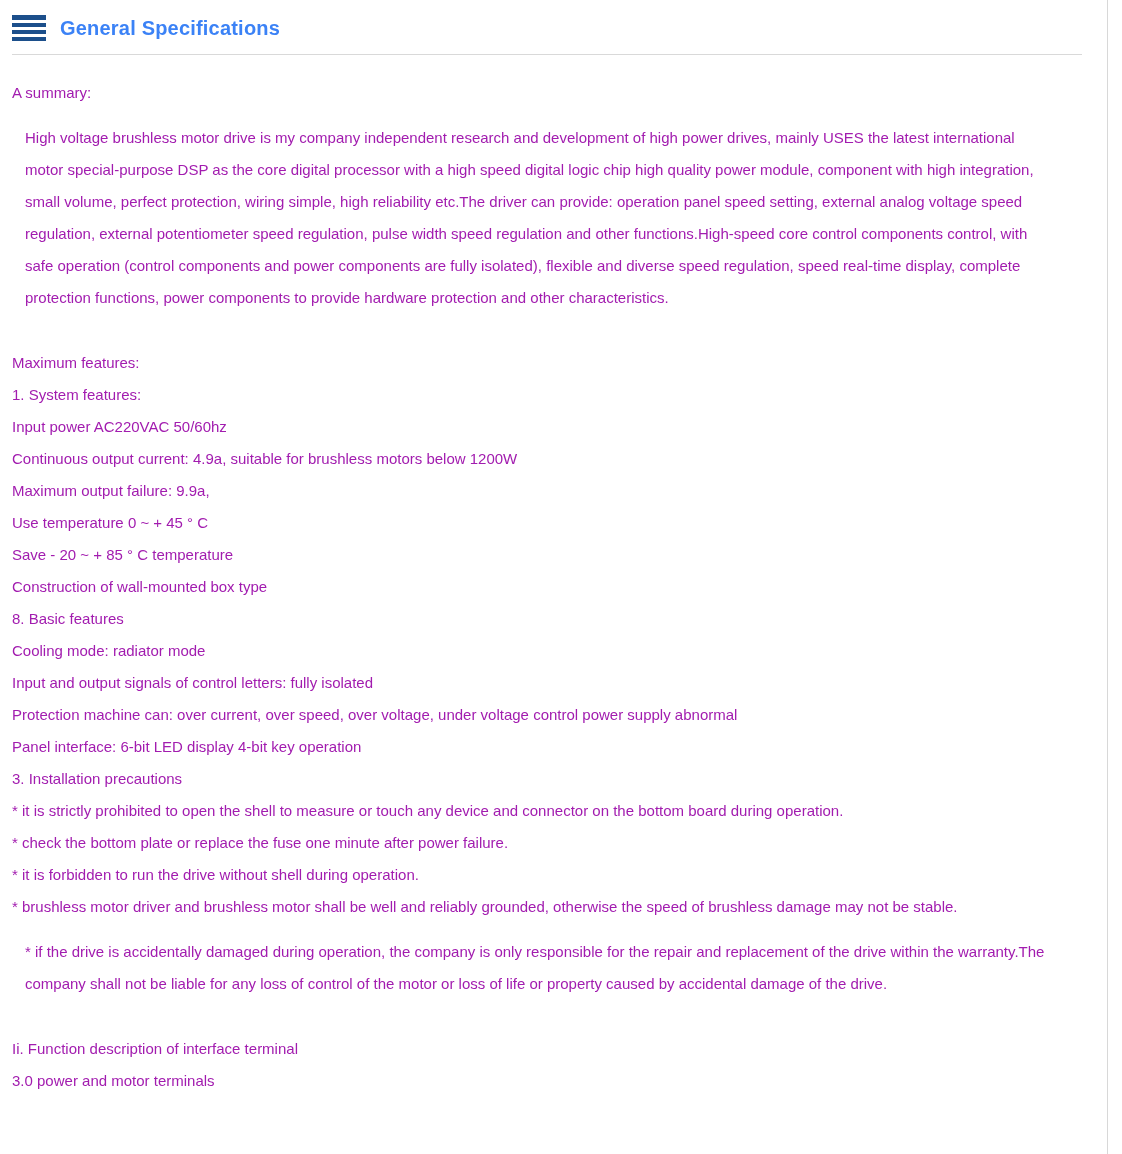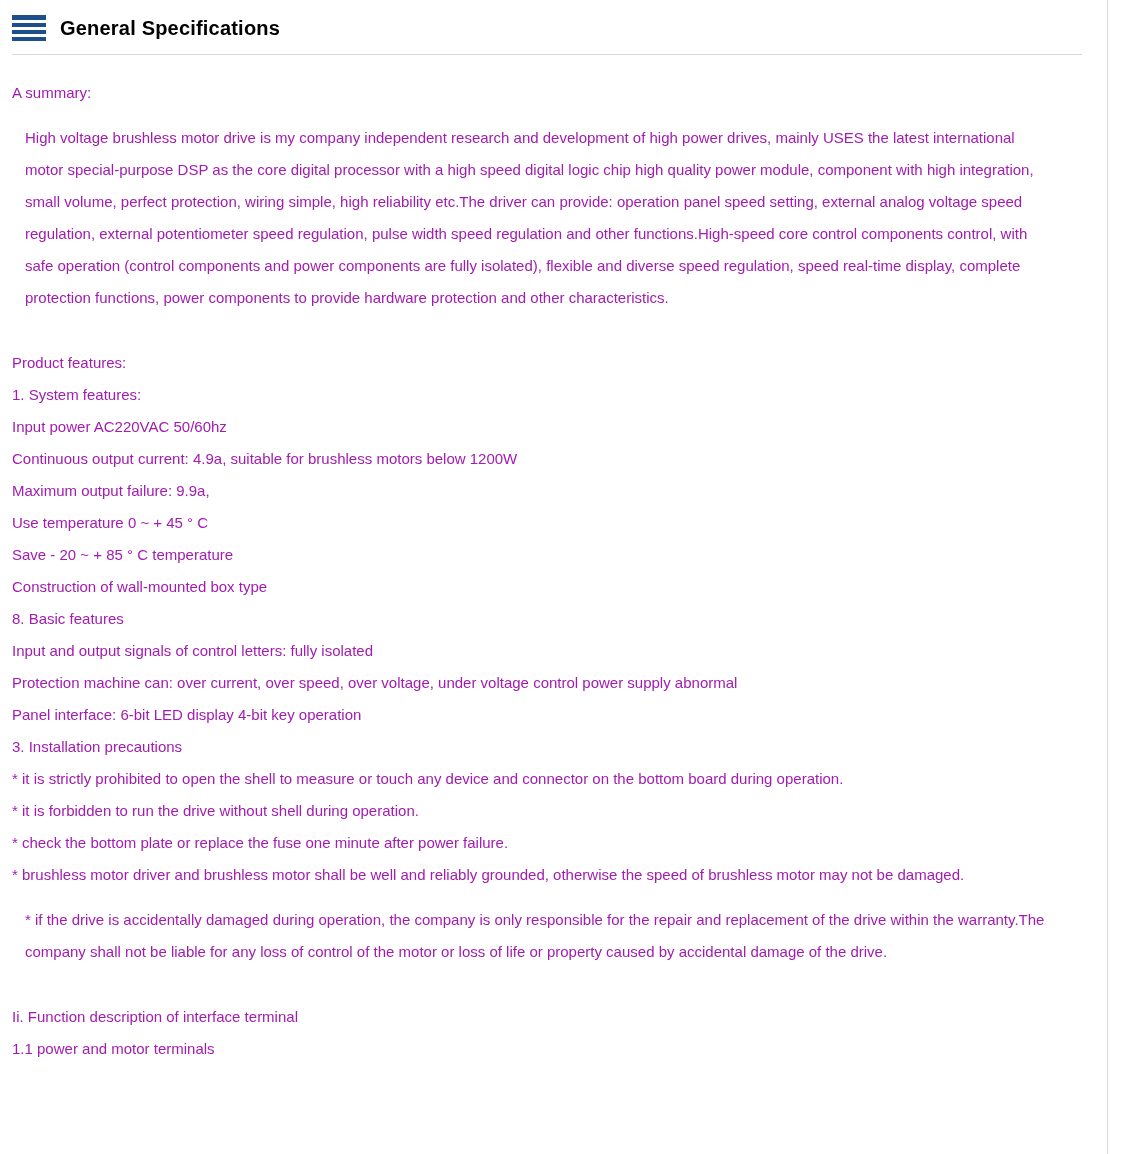--- a/index.html
+++ b/index.html
@@ -53,21 +53,21 @@
   }
   .header-icon {
     width: 34px;
     height: 28px;
     display: block;
     flex: 0 0 auto;
   }
   .header-title {
     font-size: 20px;
     font-weight: bold;
-    color: #000000;
+    color: #3b82f6;
     letter-spacing: 0.2px;
   }
   .divider {
     height: 1px;
     background: #d9d9d9;
     margin: 0 0 0 0;
     width: 1070px;
   }
   .body-text {
     padding-top: 22px;
@@ -104,47 +104,48 @@
 
     <div class="divider"></div>
 
     <div class="body-text">
 
       <p class="line">A summary:</p>
       <p class="para">High voltage brushless motor drive is my company independent research and development of high power drives, mainly USES the latest international motor special-purpose DSP as the core digital processor with a high speed digital logic chip high quality power module, component with high integration, small volume, perfect protection, wiring simple, high reliability etc.The driver can provide: operation panel speed setting, external analog voltage speed regulation, external potentiometer speed regulation, pulse width speed regulation and other functions.High-speed core control components control, with safe operation (control components and power components are fully isolated), flexible and diverse speed regulation, speed real-time display, complete protection functions, power components to provide hardware protection and other characteristics.</p>
 
       <div class="spacer"></div>
 
-      <p class="line">Product features:</p>
+      <p class="line">Maximum features:</p>
 
       <p class="line">1. System features:</p>
       <p class="line">Input power AC220VAC 50/60hz</p>
       <p class="line">Continuous output current: 4.9a, suitable for brushless motors below 1200W</p>
       <p class="line">Maximum output failure: 9.9a,</p>
       <p class="line">Use temperature 0 ~ + 45 ° C</p>
       <p class="line">Save - 20 ~ + 85 ° C temperature</p>
       <p class="line">Construction of wall-mounted box type</p>
 
       <p class="line">8. Basic features</p>
+      <p class="line">Cooling mode: radiator mode</p>
       <p class="line">Input and output signals of control letters: fully isolated</p>
       <p class="line">Protection machine can: over current, over speed, over voltage, under voltage control power supply abnormal</p>
       <p class="line">Panel interface: 6-bit LED display 4-bit key operation</p>
 
       <p class="line">3. Installation precautions</p>
       <p class="line">* it is strictly prohibited to open the shell to measure or touch any device and connector on the bottom board during operation.</p>
+      <p class="line">* check the bottom plate or replace the fuse one minute after power failure.</p>
       <p class="line">* it is forbidden to run the drive without shell during operation.</p>
-      <p class="line">* check the bottom plate or replace the fuse one minute after power failure.</p>
-      <p class="line">* brushless motor driver and brushless motor shall be well and reliably grounded, otherwise the speed of brushless motor may not be damaged.</p>
+      <p class="line">* brushless motor driver and brushless motor shall be well and reliably grounded, otherwise the speed of brushless damage may not be stable.</p>
 
       <p class="para">* if the drive is accidentally damaged during operation, the company is only responsible for the repair and replacement of the drive within the warranty.The company shall not be liable for any loss of control of the motor or loss of life or property caused by accidental damage of the drive.</p>
 
       <div class="spacer"></div>
 
       <p class="line">Ii. Function description of interface terminal</p>
-      <p class="line">1.1 power and motor terminals</p>
+      <p class="line">3.0 power and motor terminals</p>
 
     </div>
   </div>
 
   <div class="scroll-track">
     <div class="scroll-thumb"></div>
   </div>
 
 </div>
 

